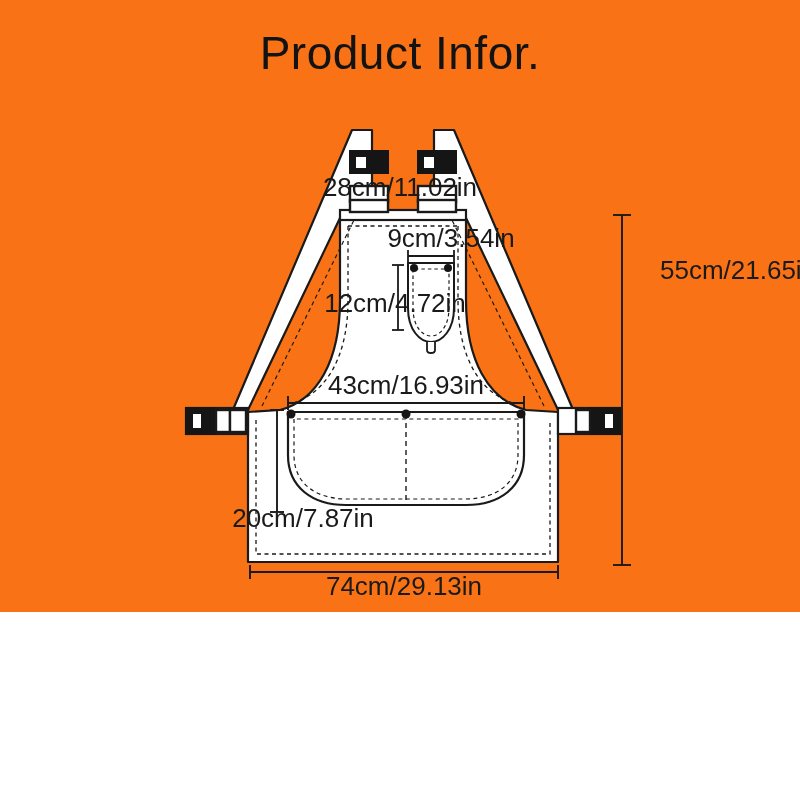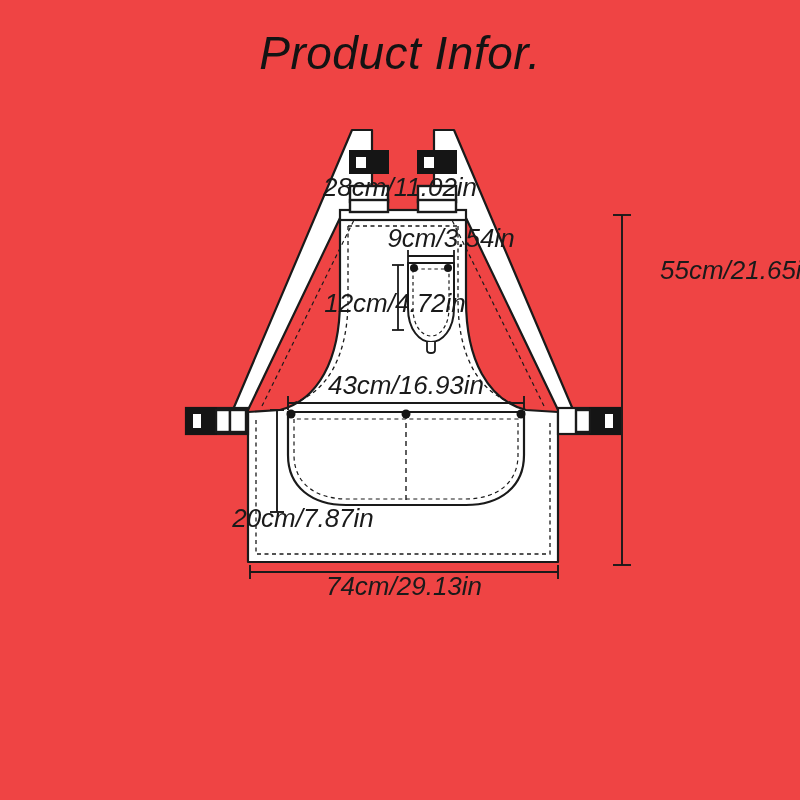--- a/index.html
+++ b/index.html
@@ -10,23 +10,22 @@
   body {
     width: 800px;
     height: 800px;
     font-family: "Liberation Sans", sans-serif;
     position: relative;
     overflow: hidden;
   }
   #page {
     position: relative;
     width: 800px;
-    height: 800px;
-    background: #ef4444;
-    font-style: italic;
+    height: 612px;
+    background: #f97316;
   }
   #title {
     position: absolute;
     left: 0;
     top: 26px;
     width: 800px;
     text-align: center;
     font-size: 46px;
     font-weight: 300;
     letter-spacing: 0.5px;

